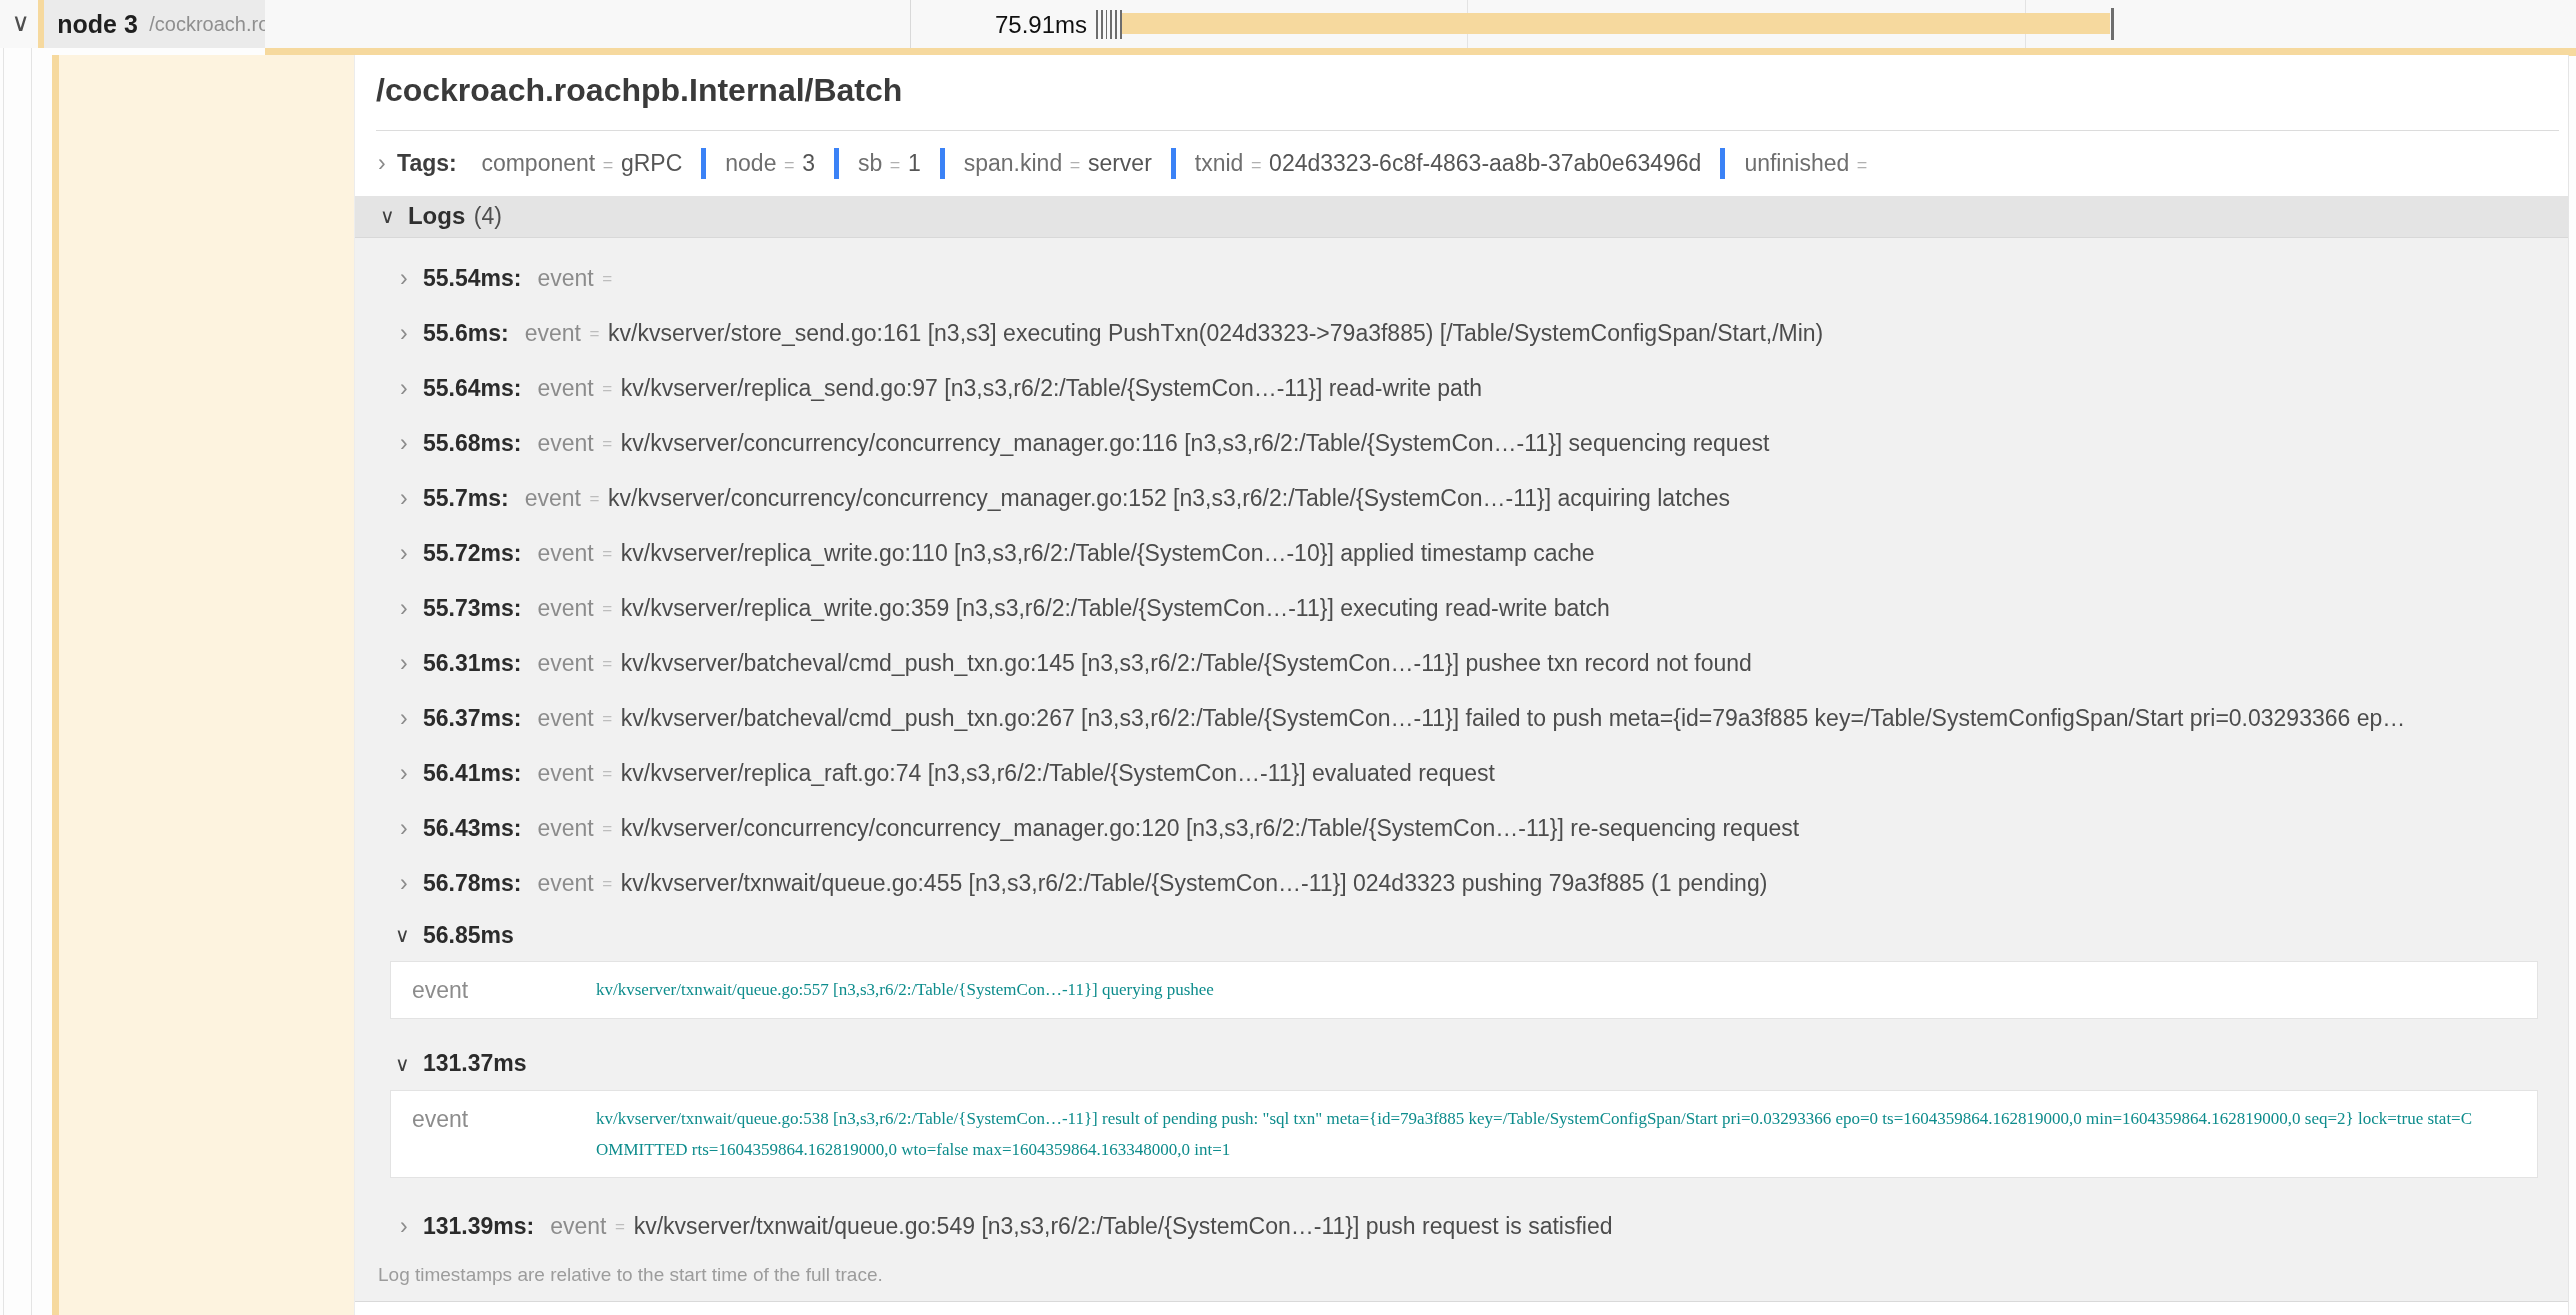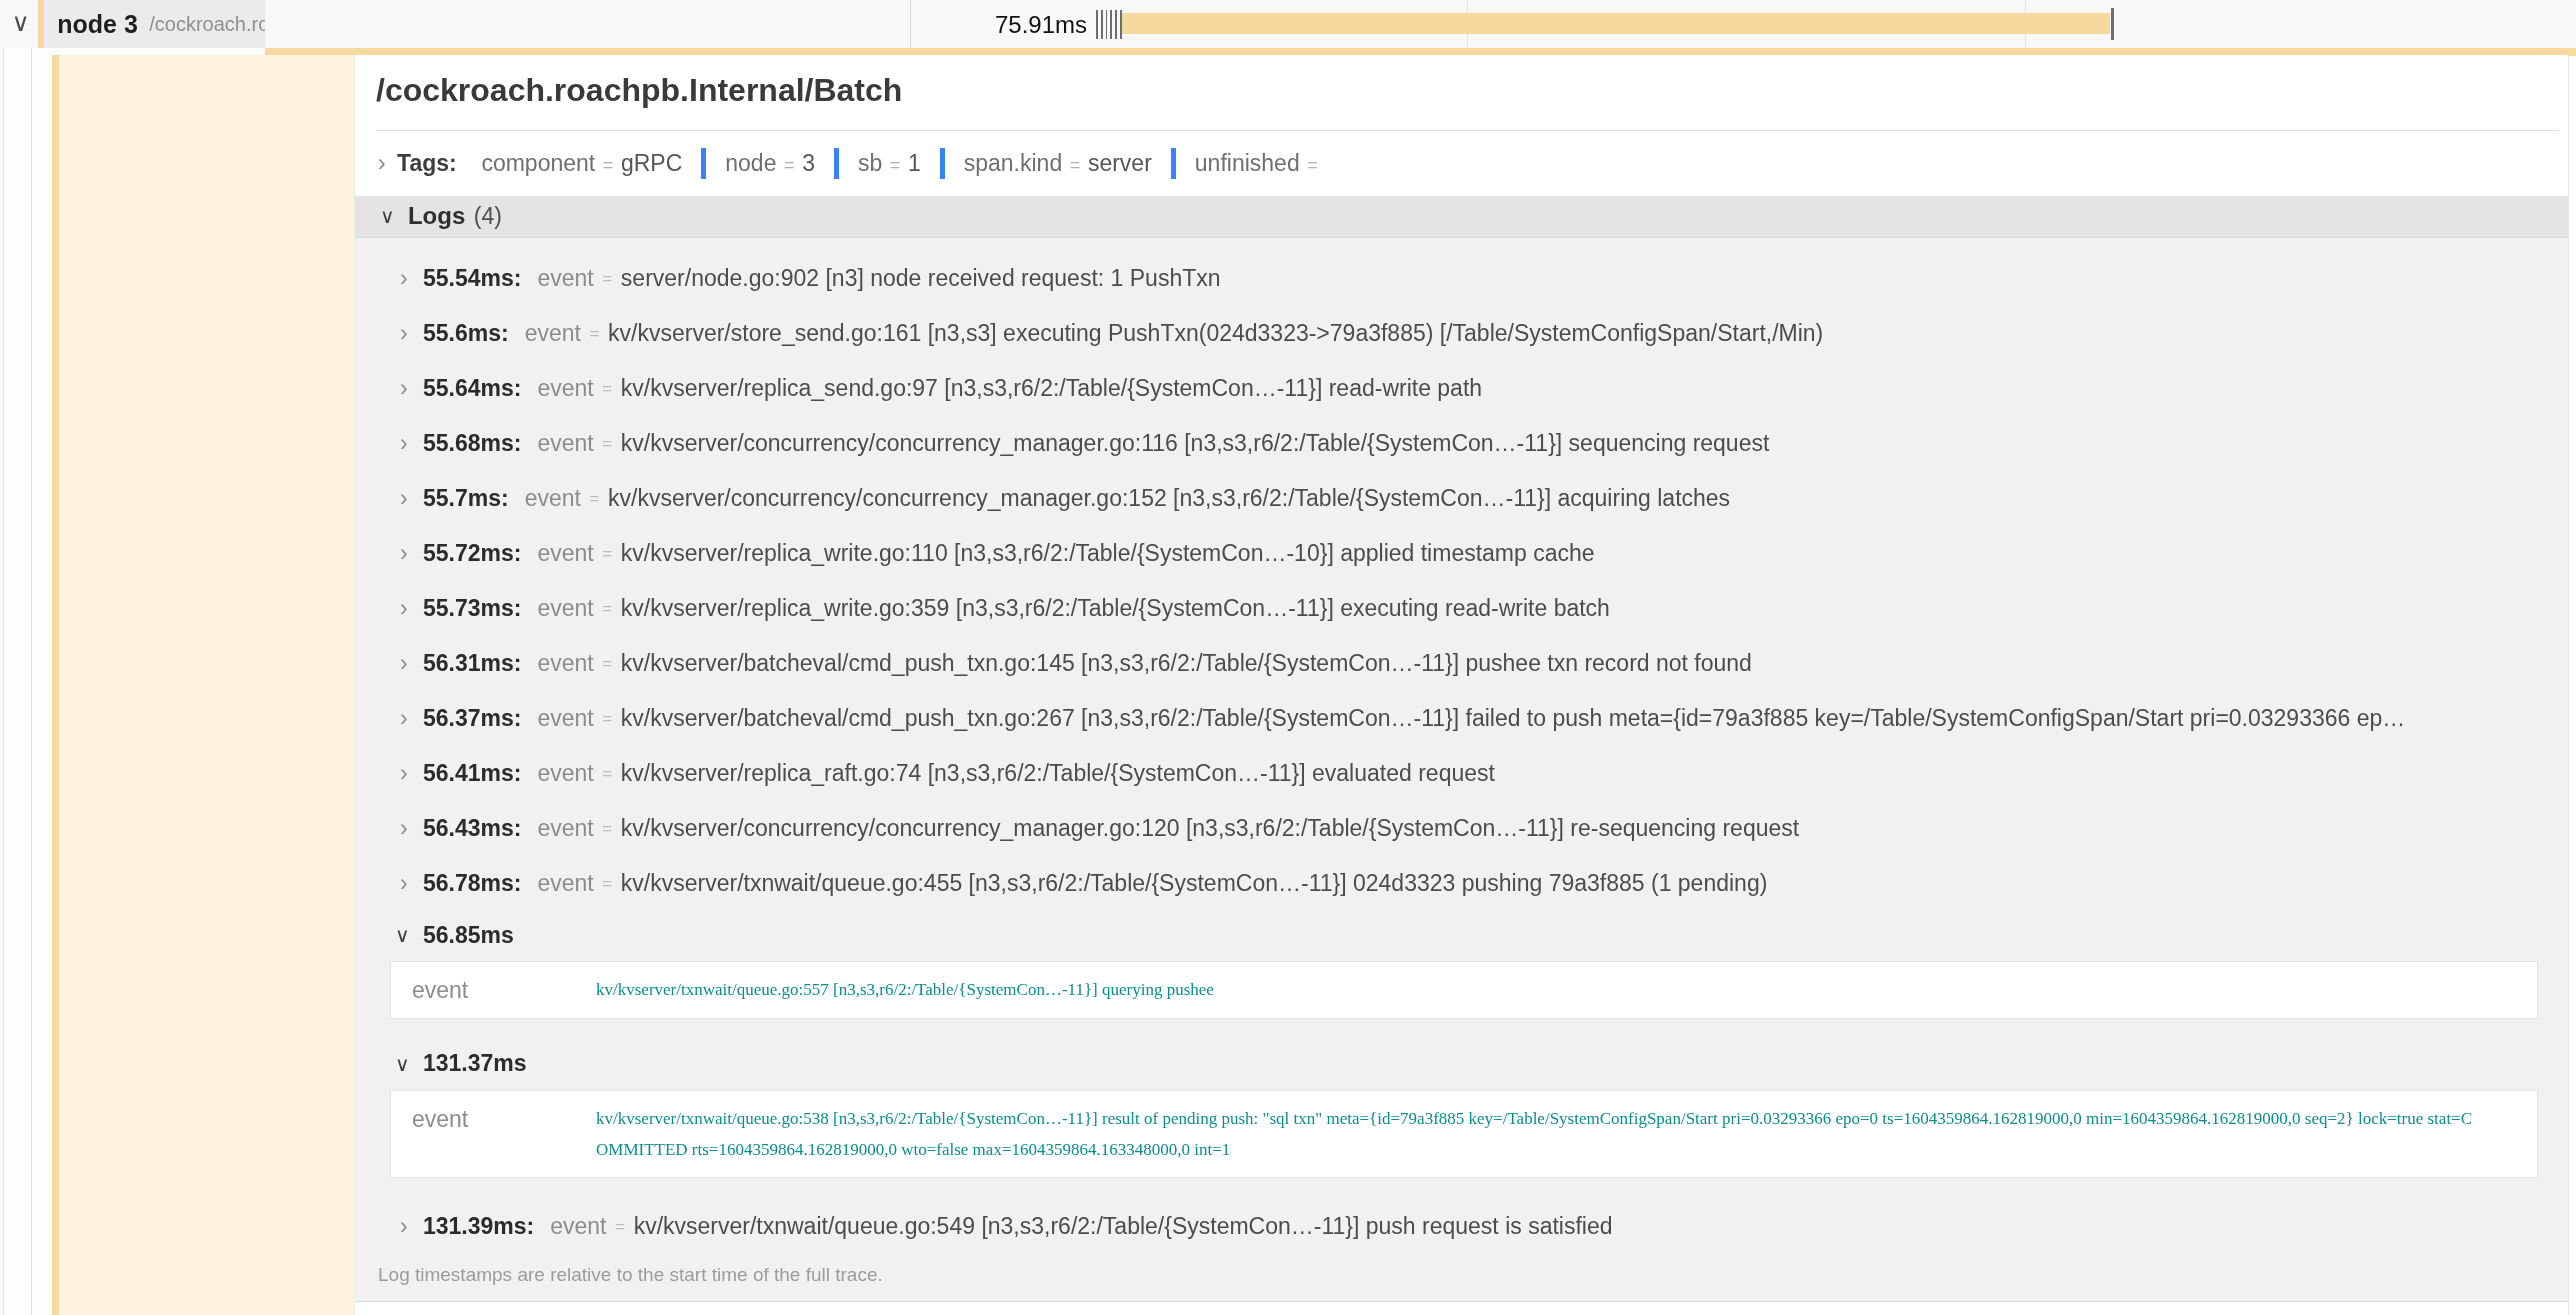--- a/index.html
+++ b/index.html
@@ -137,39 +137,41 @@
       <span class="tag-item">
         <span class="tag-key">node</span><span class="tag-eq">=</span><span class="tag-val">3</span>
       </span>
       <span class="tag-item">
         <span class="tag-key">sb</span><span class="tag-eq">=</span><span class="tag-val">1</span>
       </span>
       <span class="tag-item">
         <span class="tag-key">span.kind</span><span class="tag-eq">=</span><span class="tag-val">server</span>
       </span>
       <span class="tag-item">
+        <span class="tag-key">txnid</span><span class="tag-eq">=</span><span class="tag-val">024d3323-6c8f-4863-aa8b-37ab0e63496d</span>
+      </span>
+      <span class="tag-item">
         <span class="tag-key">unfinished</span><span class="tag-eq">=</span><span class="tag-val"></span>
       </span>
     </div>
 
     <div class="logs-section">
       <div class="logs-header">
         <span class="chev">∨</span>
         <span class="t">Logs</span>
         <span class="c">(4)</span>
       </div>
 
       <div class="logs-body">
 
         <div class="log-row">
           <span class="chev">›</span>
           <span class="time">55.54ms:</span>
           <span class="key">event</span>
           <span class="eq">=</span>
-          <span class="val">server/node.go:902 [n3] node received request: 1 PushTxn</span>
         </div>
 
         <div class="log-row">
           <span class="chev">›</span>
           <span class="time">55.6ms:</span>
           <span class="key">event</span>
           <span class="eq">=</span>
           <span class="val">kv/kvserver/store_send.go:161 [n3,s3] executing PushTxn(024d3323-&gt;79a3f885) [/Table/SystemConfigSpan/Start,/Min)</span>
         </div>
 

